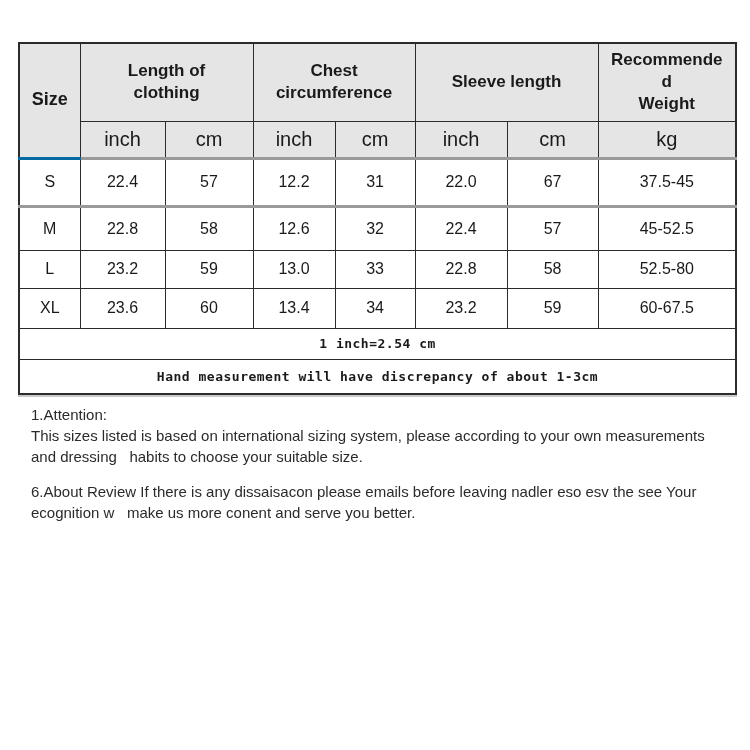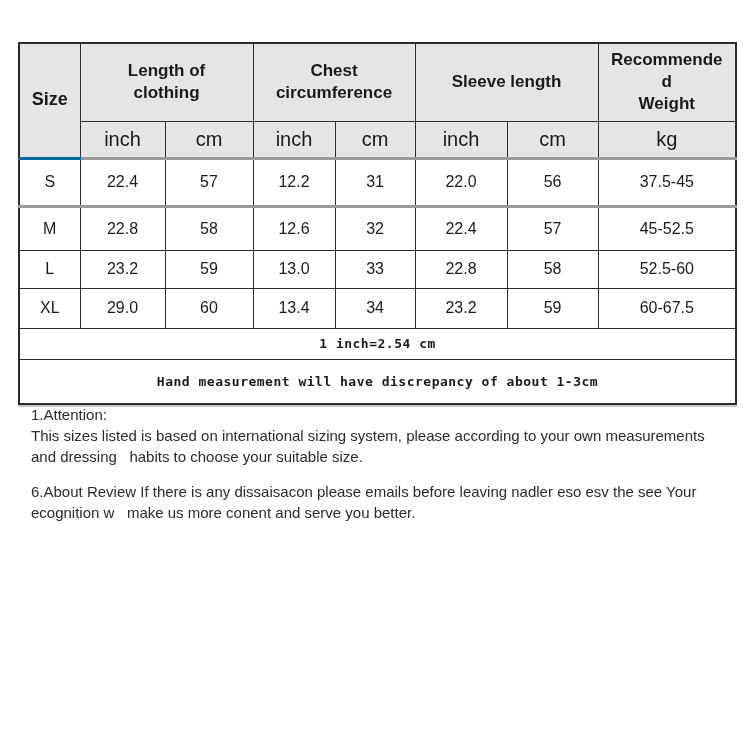--- a/index.html
+++ b/index.html
@@ -55,21 +55,21 @@
   td.size-label-big { font-size: 19px; }
   td.size-label-small { font-size: 13.5px; }
   tr.foot td {
     font-family: "DejaVu Sans Mono", monospace;
     font-weight: bold;
     font-size: 13px;
     letter-spacing: 0.5px;
     text-align: center;
   }
   tr.foot-1 td { height: 31px; }
-  tr.foot-2 td { height: 45px; }
+  tr.foot-2 td { height: 35px; }
   .notes {
     position: absolute;
     left: 16px; top: 404px;
     width: 730px;
     font-size: 15px;
     line-height: 21px;
     color: #2b2b2b;
     margin-left: 15px;
   }
   .note {
@@ -114,46 +114,46 @@
     </tr>
   </thead>
   <tbody>
     <tr class="row-s">
       <td class="size-label-big">S</td>
       <td>22.4</td>
       <td>57</td>
       <td>12.2</td>
       <td>31</td>
       <td>22.0</td>
-      <td>56</td>
+      <td>67</td>
       <td>37.5-45</td>
     </tr>
     <tr class="row-m">
       <td class="size-label-big">M</td>
       <td>22.8</td>
       <td>58</td>
       <td>12.6</td>
       <td>32</td>
       <td>22.4</td>
       <td>57</td>
       <td>45-52.5</td>
     </tr>
     <tr class="row-l">
       <td class="size-label-small">L</td>
       <td>23.2</td>
       <td>59</td>
       <td>13.0</td>
       <td>33</td>
       <td>22.8</td>
       <td>58</td>
-      <td>52.5-60</td>
+      <td>52.5-80</td>
     </tr>
     <tr class="row-xl">
       <td class="size-label-small">XL</td>
-      <td>29.0</td>
+      <td>23.6</td>
       <td>60</td>
       <td>13.4</td>
       <td>34</td>
       <td>23.2</td>
       <td>59</td>
       <td>60-67.5</td>
     </tr>
     <tr class="foot foot-1">
       <td colspan="8">1 inch=2.54 cm</td>
     </tr>

